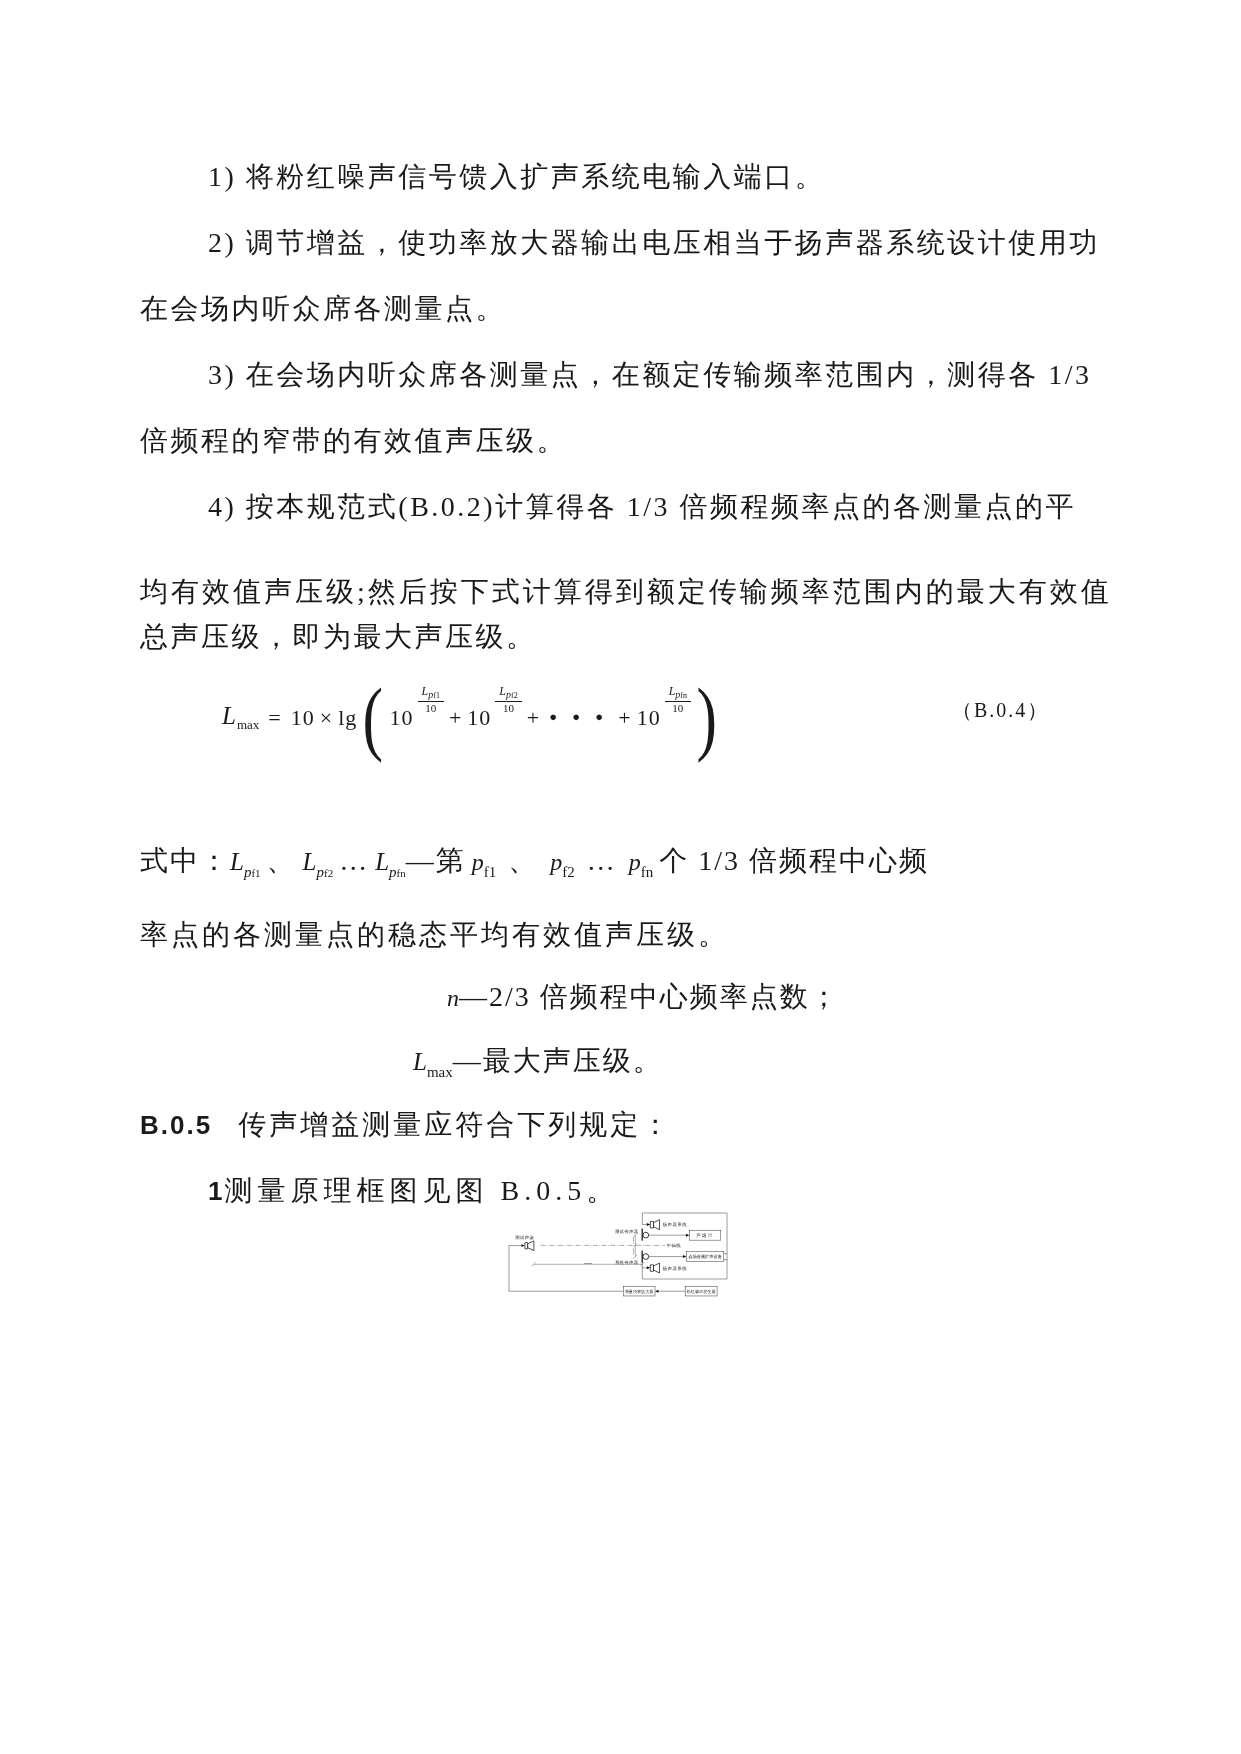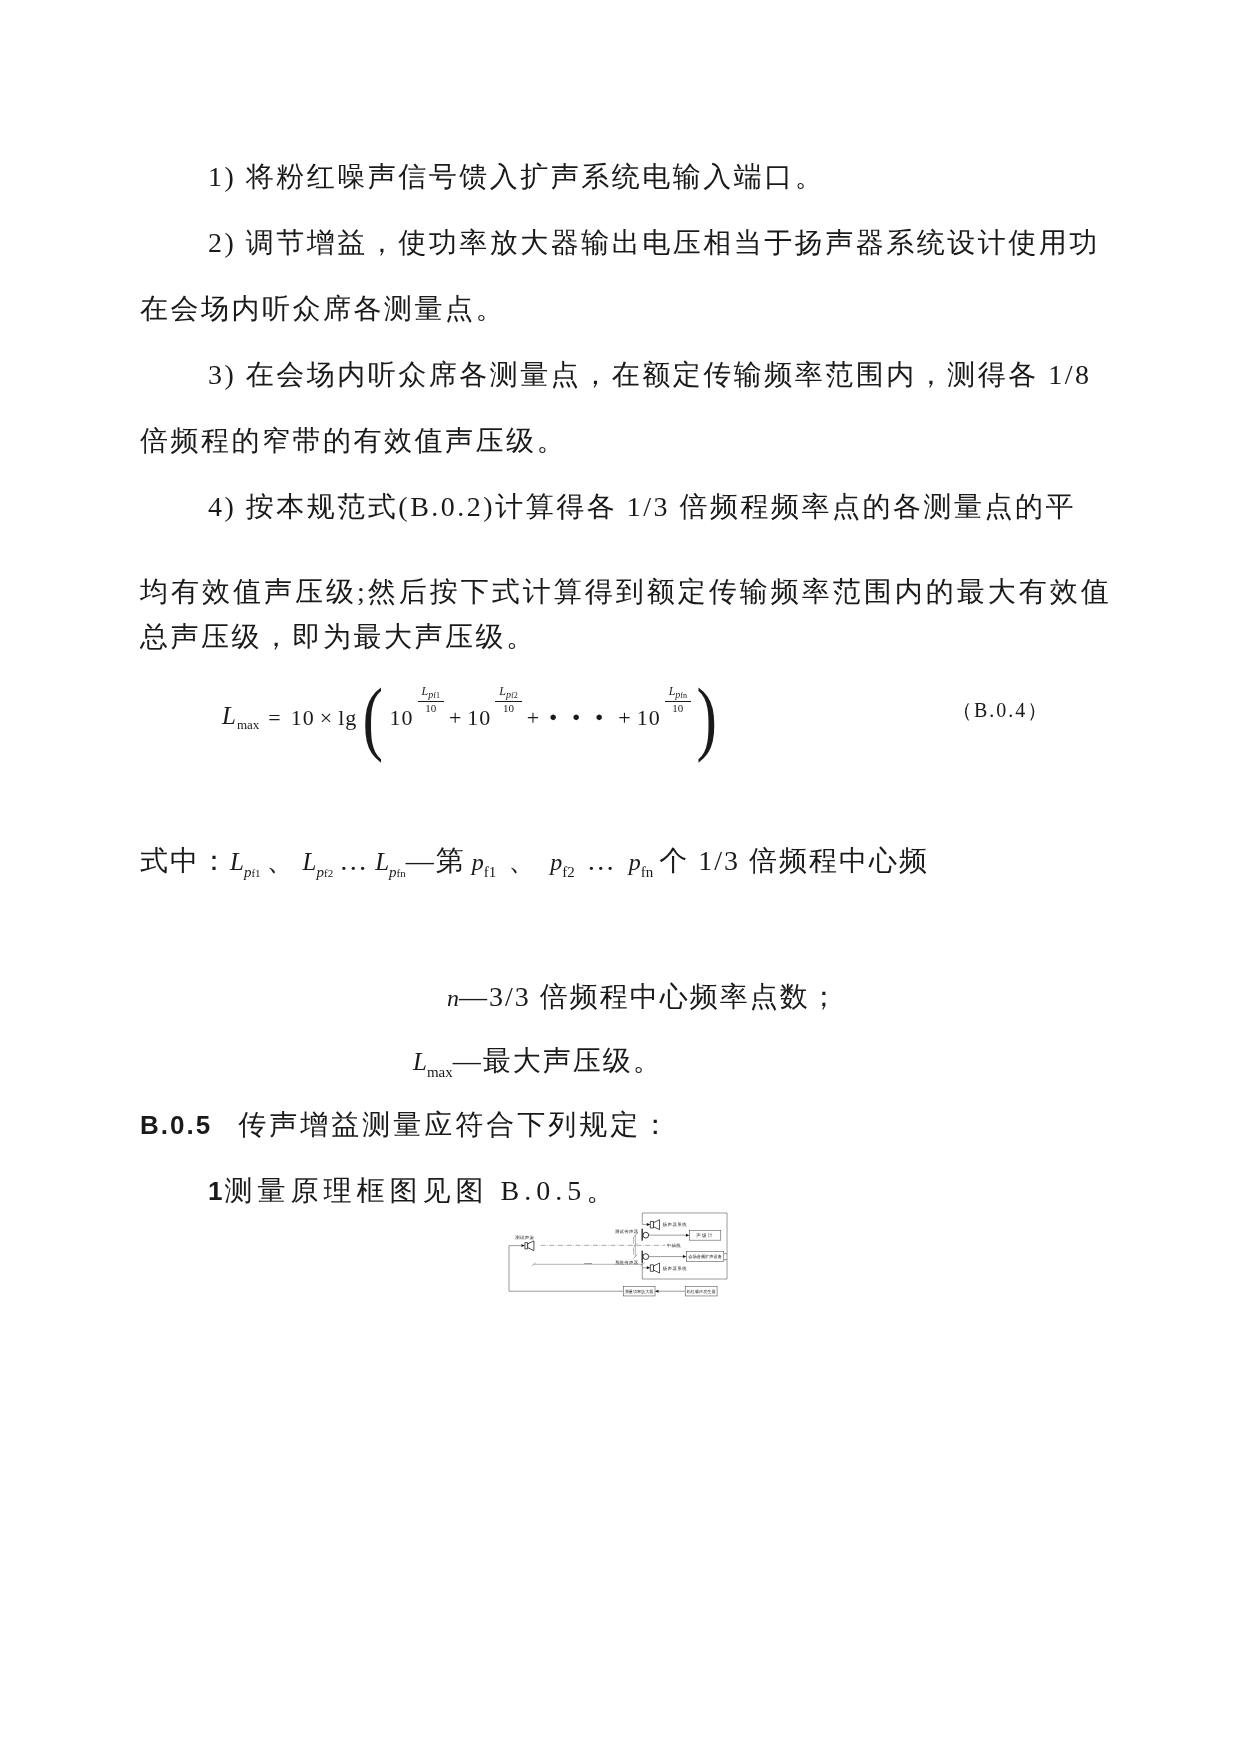--- a/index.html
+++ b/index.html
@@ -35,21 +35,21 @@
   svg text{font-family:"Liberation Serif","DejaVu Serif",serif;fill:#1a1a1a;}
 </style>
 </head>
 <body>
 
 <div id="page">
 
   <div class="tl" style="left:208px;top:160px">1) 将粉红噪声信号馈入扩声系统电输入端口。</div>
   <div class="tl" style="left:208px;top:226px">2) 调节增益，使功率放大器输出电压相当于扬声器系统设计使用功</div>
   <div class="tl" style="left:140px;top:292px">在会场内听众席各测量点。</div>
-  <div class="tl" style="left:208px;top:358px">3) 在会场内听众席各测量点，在额定传输频率范围内，测得各 1/8</div>
+  <div class="tl" style="left:208px;top:358px">3) 在会场内听众席各测量点，在额定传输频率范围内，测得各 1/3</div>
   <div class="tl" style="left:140px;top:424px">倍频程的窄带的有效值声压级。</div>
   <div class="tl" style="left:208px;top:490px">4) 按本规范式(B.0.2)计算得各 1/3 倍频程频率点的各测量点的平</div>
   <div class="tl" style="left:140px;top:575px;letter-spacing:3px">均有效值声压级;然后按下式计算得到额定传输频率范围内的最大有效值</div>
   <div class="tl" style="left:140px;top:620px">总声压级，即为最大声压级。</div>
 
   <div id="formula-eq">
     <span><span class="it lhsL">L</span><sub class="lhsSub">max</sub></span>
     <span class="f-gap-s">=</span>
     <span>10</span>
     <span class="f-gap-xs">×</span>
@@ -92,24 +92,25 @@
     <span class="tok">…</span>
     <span><span class="mL">L</span><sub class="ms1">p</sub><sub class="ms2">fn</sub></span>
     <span>—第</span>
     <span class="tok"><span class="mp">p</span><sub class="msub">f1</sub></span>
     <span class="tok">、</span>
     <span class="tok"><span class="mp">p</span><sub class="msub">f2</sub></span>
     <span class="tok">…</span>
     <span class="tok"><span class="mp">p</span><sub class="msub">fn</sub></span>
     <span>个 1/3 倍频程中心频</span>
   </div>
+  <div class="tl" style="left:140px;top:918px;letter-spacing:3px">率点的各测量点的稳态平均有效值声压级。</div>
 
   <div class="mrow" style="left:447px;top:978px">
     <span class="mp">n</span>
-    <span>—3/3 倍频程中心频率点数；</span>
+    <span>—2/3 倍频程中心频率点数；</span>
   </div>
   <div class="mrow" style="left:413px;top:1042px">
     <span><span class="mL">L</span><sub class="msub">max</sub></span>
     <span>—最大声压级。</span>
   </div>
 
   <div class="mrow" style="left:140px;top:1106px">
     <span class="clause-num">B.0.5</span>
     <span style="margin-left:26px;letter-spacing:3px">传声增益测量应符合下列规定：</span>
   </div>

